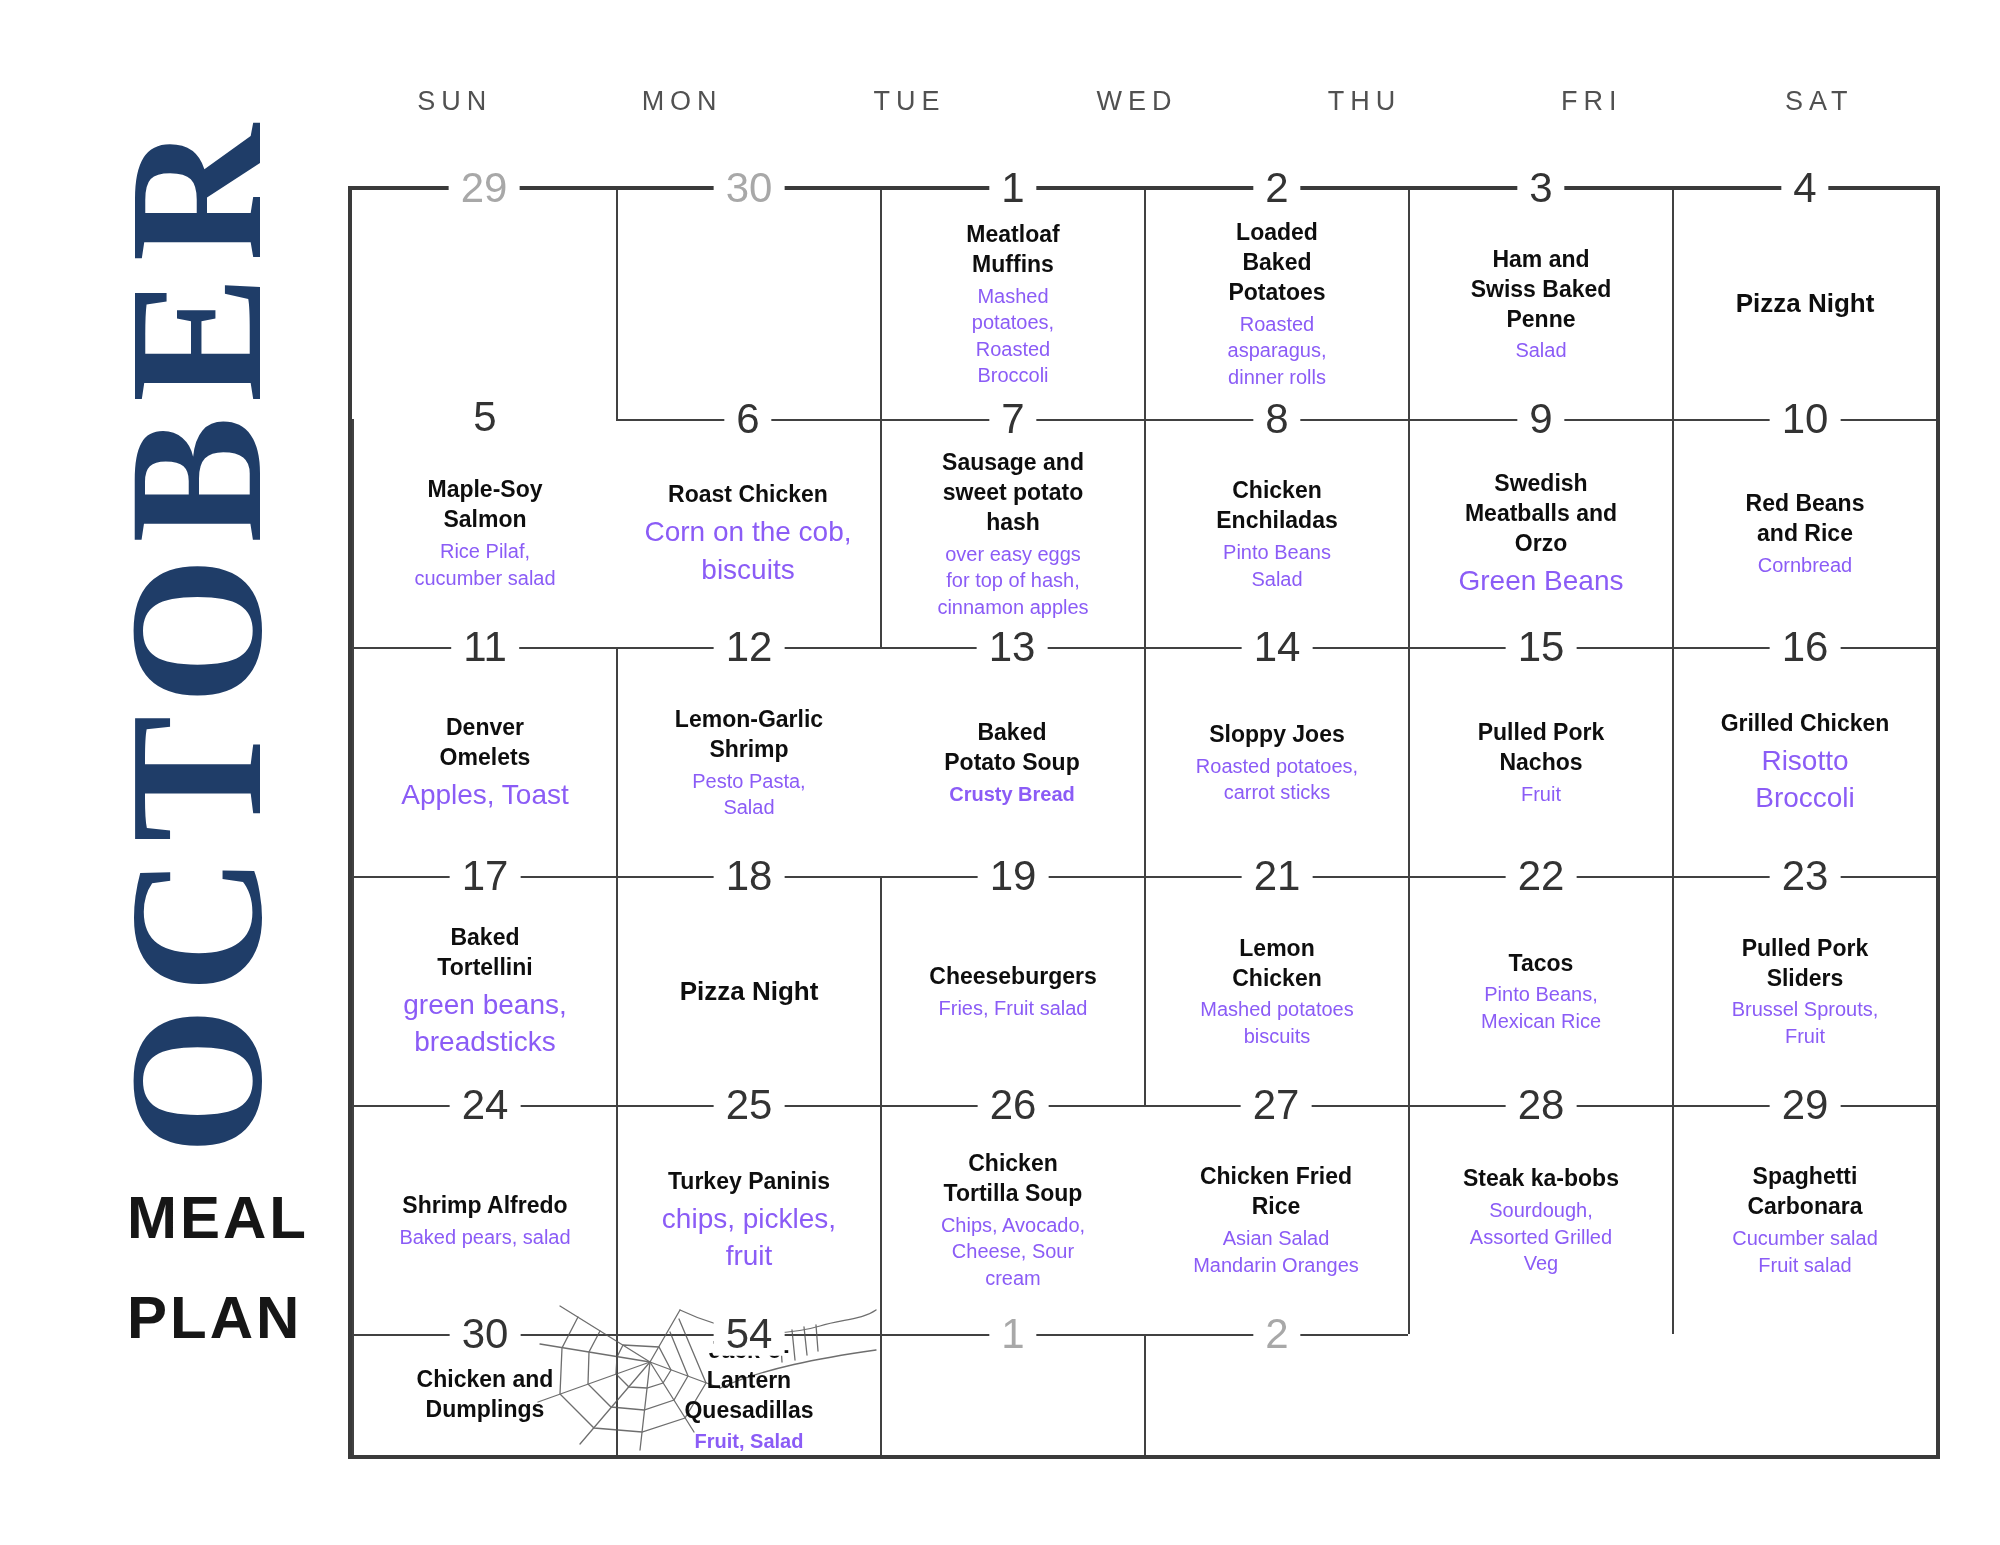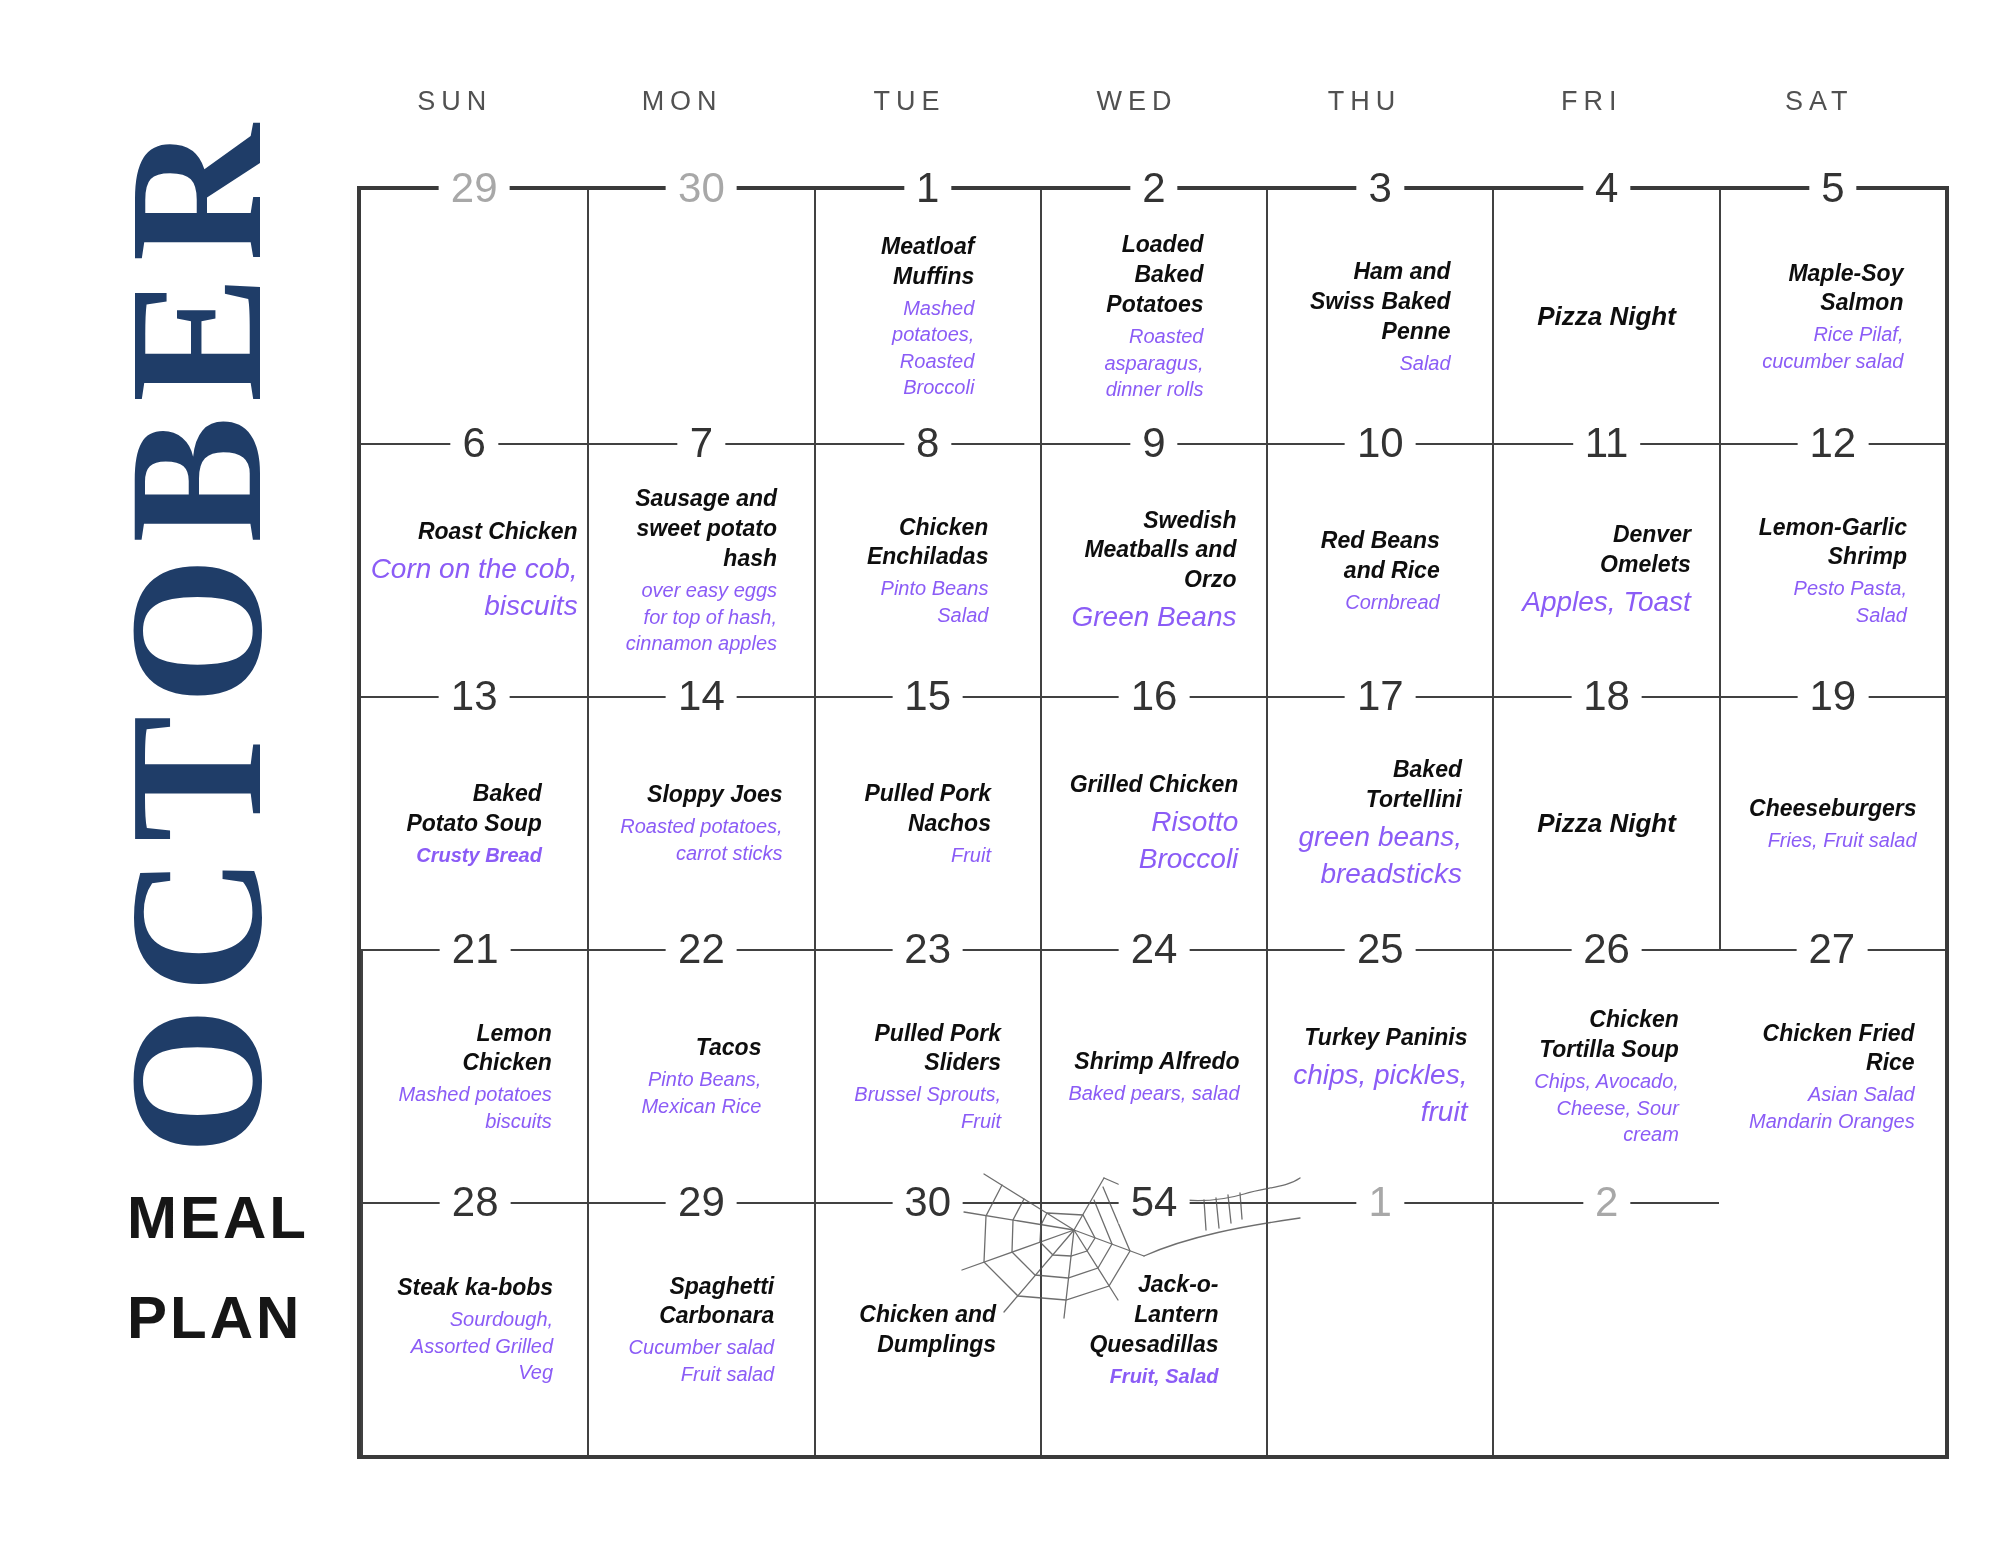--- a/index.html
+++ b/index.html
@@ -25,40 +25,39 @@
   
   .weekday-row{
     position:absolute;left:341px;top:86px;width:1592px;
     display:grid;grid-template-columns:repeat(7,1fr);
   }
   .weekday{
     text-align:center;font-size:27px;font-weight:400;letter-spacing:6px;color:#515151;
   }
   
   .grid{
-    position:absolute;left:357px;top:186px;width:1592px;height:1273px;
+    position:absolute;left:348px;top:186px;width:1592px;height:1273px;
     box-sizing:border-box;border:4px solid #3a3a3a;
-    display:grid;grid-template-columns:repeat(7,1fr);grid-template-rows:repeat(5,1fr);
+    display:grid;grid-template-columns:repeat(6,1fr);grid-template-rows:repeat(5,1fr);
   }
   .cell{
     position:relative;display:flex;align-items:center;justify-content:center;
     border-left:2px solid #414141;border-top:2px solid #414141;
   }
   .cell.col0{border-left:none;}
   .cell.row0{border-top:none;}
   .day-num{
     position:absolute;top:0;left:50%;transform:translate(-50%,-55%);
     background:#fff;padding:0 12px;z-index:3;
     font-size:42px;font-weight:400;color:#333333;line-height:1.05;
   }
   .day-num.muted{color:#a8a8a8;}
   .meal{
-    text-align:right;white-space:pre-line;padding:0 6px;z-index:2;max-width:100%;
+    text-align:center;white-space:pre-line;padding:0 6px;z-index:2;max-width:100%;
     box-sizing:border-box;
-    font-style:italic;
   }
   .meal-title{font-size:23px;font-weight:700;color:#0e0e0e;line-height:1.3;}
   .meal-title.large{font-size:26px;}
   .meal-sides{font-size:20px;color:#8b5cf6;line-height:1.33;margin-top:3px;}
   .meal-sides.large{font-size:28px;}
   .meal-sides.bold{font-weight:700;}
   .web{
     position:absolute;left:-88px;top:-34px;width:350px;height:150px;z-index:1;
     pointer-events:none;
   }

